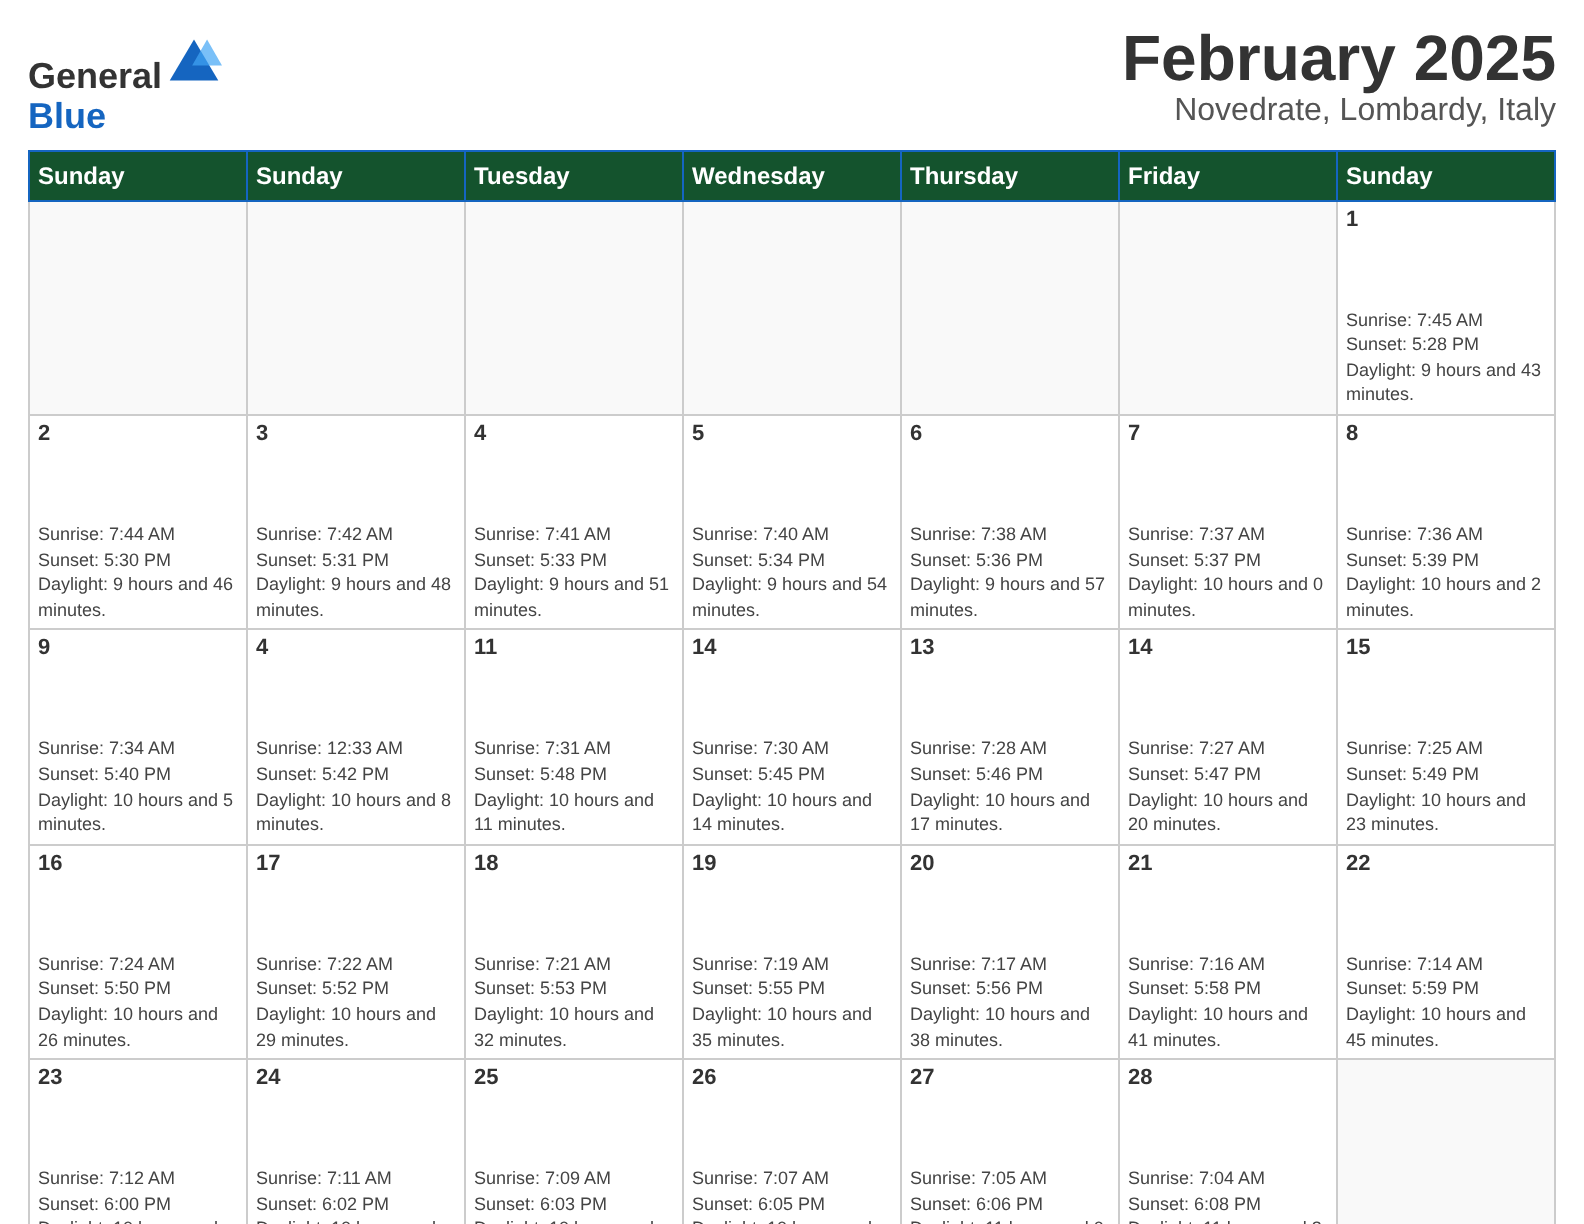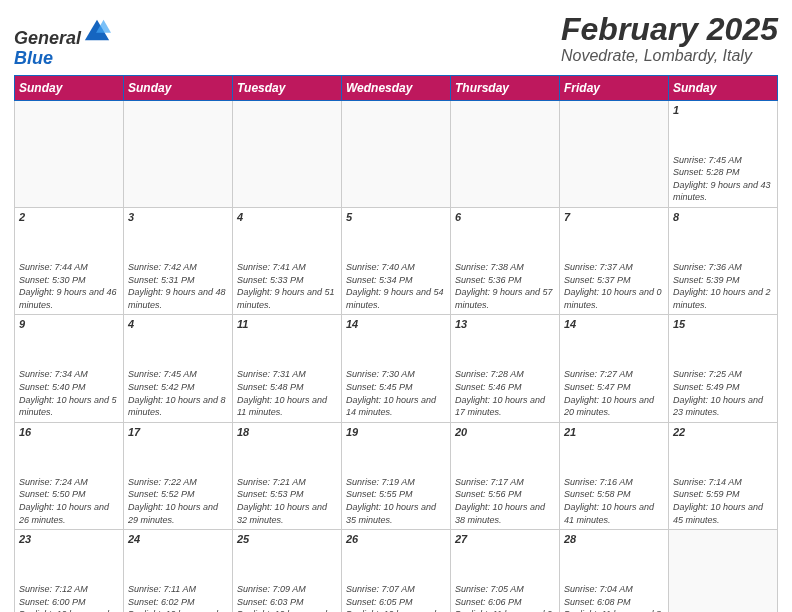--- a/index.html
+++ b/index.html
@@ -9,21 +9,20 @@
       width: 792px;
       height: 612px;
       overflow: hidden;
     }
     .page {
       width: 792px;
       height: 522px;
       padding: 12px 14px 10px 14px;
       display: flex;
       flex-direction: column;
-      font-style: italic;
     }
     .top-section {
       display: flex;
       justify-content: space-between;
       align-items: flex-start;
       margin-bottom: 6px;
     }
     .logo {
       display: flex;
       align-items: center;
@@ -35,40 +34,41 @@
       line-height: 1.1;
     }
     .logo-general { color: #333; }
     .logo-blue { color: #1565c0; }
     .logo-icon {
       width: 28px;
       height: 28px;
       margin-left: 2px;
     }
     .title-block {
+      text-align: right;
     }
     .month-title {
       font-size: 32px;
       font-weight: bold;
       color: #333;
       line-height: 1.1;
     }
     .location {
       font-size: 16px;
       color: #555;
     }
     .calendar {
       flex: 1;
       border: 1px solid #ccc;
       border-collapse: collapse;
       width: 100%;
       table-layout: fixed;
     }
     .calendar th {
-      background: #be185d;
+      background: #14532d;
       color: #fff;
       font-size: 12px;
       font-weight: bold;
       padding: 5px 4px;
       text-align: left;
       border: 1px solid #1565c0;
     }
     .calendar td {
       border: 1px solid #ccc;
       vertical-align: top;
@@ -192,21 +192,21 @@
         </tr>
         <tr>
           <td>
             <span class="day-num">9</span>
             <div class="day-info">Sunrise: 7:34 AM
 Sunset: 5:40 PM
 Daylight: 10 hours and 5 minutes.</div>
           </td>
           <td>
             <span class="day-num">4</span>
-            <div class="day-info">Sunrise: 7:45 AM
+            <div class="day-info">Sunrise: 12:33 AM
 Sunset: 5:42 PM
 Daylight: 10 hours and 8 minutes.</div>
           </td>
           <td>
             <span class="day-num">11</span>
             <div class="day-info">Sunrise: 7:31 AM
 Sunset: 5:48 PM
 Daylight: 10 hours and 11 minutes.</div>
           </td>
           <td>

